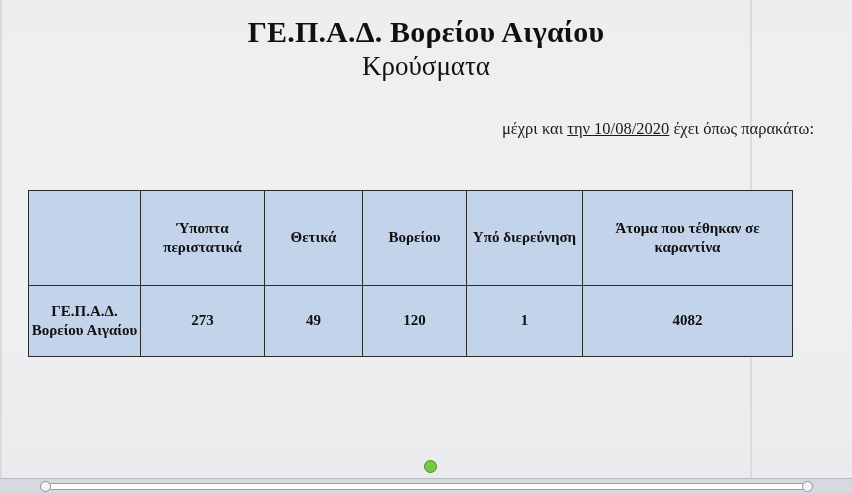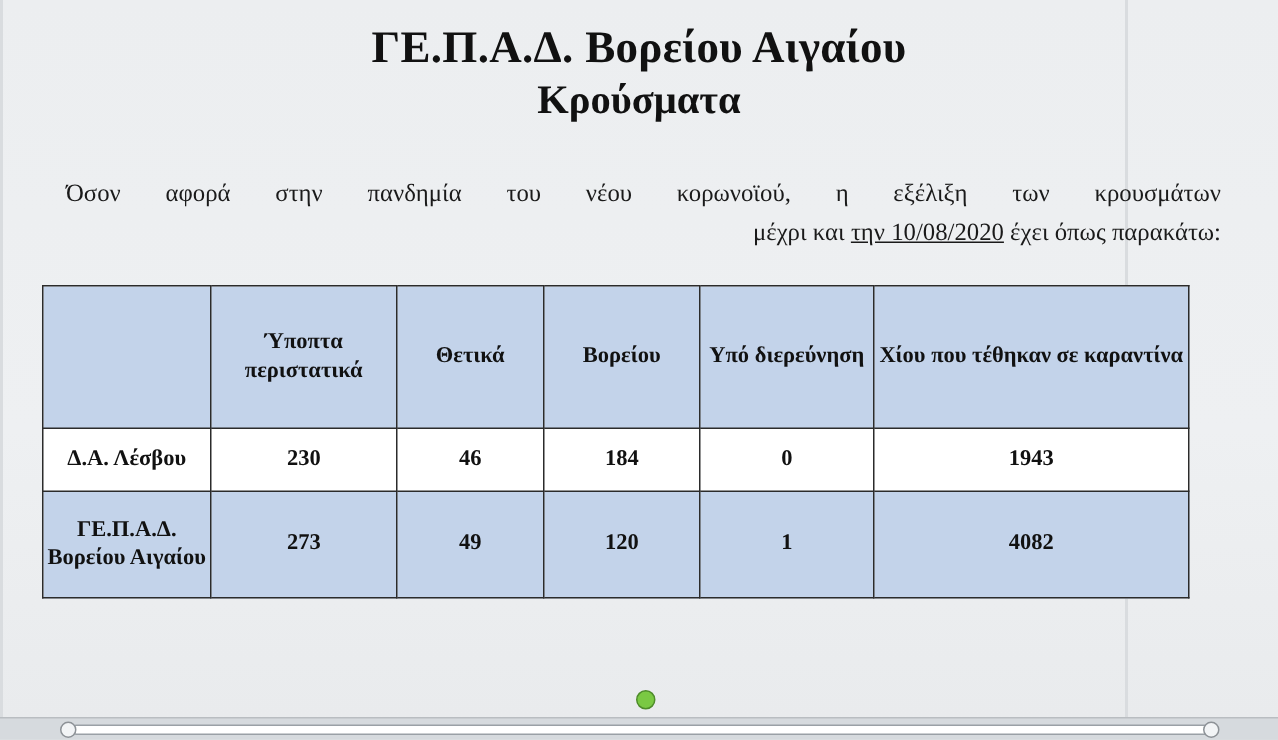--- a/index.html
+++ b/index.html
@@ -36,21 +36,21 @@
   }
   .title-line1 {
     font-size: 30px;
     font-weight: bold;
     color: #111111;
     letter-spacing: 0.2px;
     line-height: 1.18;
   }
   .title-line2 {
     font-size: 27px;
-    font-weight: bold;
+    font-weight: normal;
     color: #111111;
     line-height: 1.2;
     margin-top: 1px;
   }
   .intro-para {
     position: absolute;
     left: 44px;
     top: 116px;
     width: 770px;
     font-size: 16.5px;
@@ -178,52 +178,43 @@
   <div class="slide-bg"></div>
   <div class="frame-edge-left"></div>
   <div class="frame-edge-right"></div>
 
   <div class="title-block">
     <div class="title-line1">ΓΕ.Π.Α.Δ. Βορείου Αιγαίου</div>
     <div class="title-line2">Κρούσματα</div>
   </div>
 
   <div class="intro-para">
-    <span class="seg-justified">Όσον αφορά στην πανδημία του νέου κορωνοϊού, η εξέλιξη των κρουσμάτων</span>
     <span class="seg-last"><span>μέχρι και </span><span class="date-underline">την 10/08/2020</span><span> έχει όπως παρακάτω:</span></span>
   </div>
 
   <table class="data-table">
     <colgroup>
       <col class="col-label">
       <col class="col-c1">
       <col class="col-c2">
       <col class="col-c3">
       <col class="col-c4">
       <col class="col-c5">
     </colgroup>
     <thead>
       <tr>
         <th class="corner-cell"></th>
         <th>Ύποπτα περιστατικά</th>
         <th>Θετικά</th>
         <th>Βορείου</th>
         <th>Υπό διερεύνηση</th>
-        <th>Χίου που τέθηκαν σε καραντίνα</th>
+        <th>Άτομα που τέθηκαν σε καραντίνα</th>
       </tr>
     </thead>
     <tbody>
-      <tr>
-        <td class="row-label">Δ.Α. Λέσβου</td>
-        <td>230</td>
-        <td>46</td>
-        <td>184</td>
-        <td>0</td>
-        <td>1943</td>
-      </tr>
       <tr class="total-row">
         <td class="row-label">ΓΕ.Π.Α.Δ. Βορείου Αιγαίου</td>
         <td>273</td>
         <td>49</td>
         <td>120</td>
         <td>1</td>
         <td>4082</td>
       </tr>
     </tbody>
   </table>

